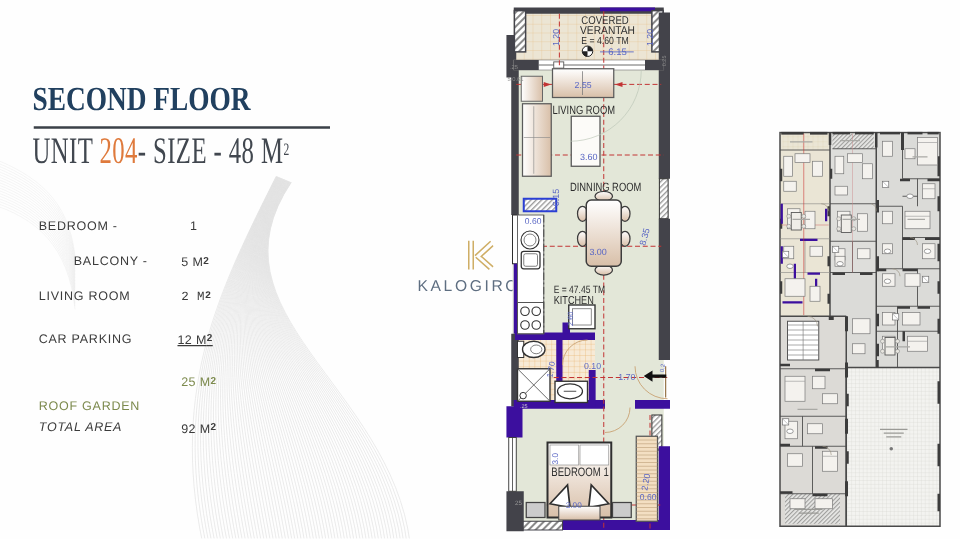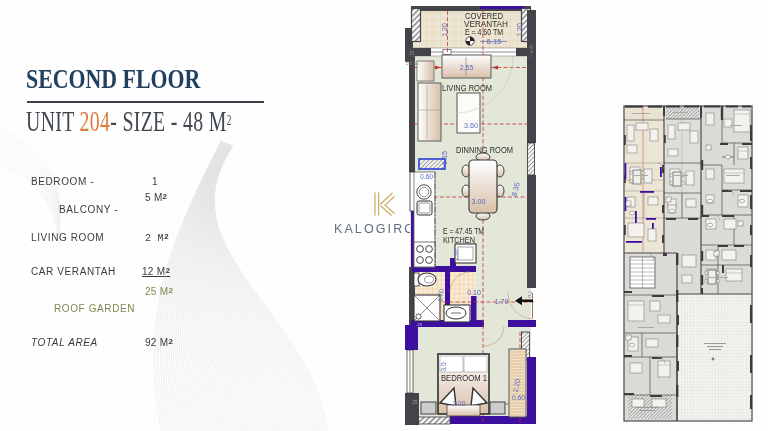--- a/index.html
+++ b/index.html
@@ -106,27 +106,27 @@
 <path opacity="0.5" d="M-10 158.0 C 30 170.0, 55 193.0, 60 242.5"></path>
 <path opacity="0.5" d="M-10 160.2 C 30 172.0, 55 195.2, 60 245.0"></path>
 <path opacity="0.5" d="M-10 162.4 C 30 174.0, 55 197.4, 60 247.5"></path>
     </svg>
 <div id="h1" class="abs">SECOND FLOOR</div>
 <div id="rule" class="abs"></div>
 <div id="h2" class="abs">UNIT <span class="num">204</span>- SIZE - 48 M<span class="s2">2</span></div>
 <div class="abs lab" style="top:176px;">BEDROOM -</div>
     <div class="abs val" style="top:176px;left:152px;">1</div>
 <div class="abs lab" style="top:204px;padding-left:28px;">BALCONY -</div>
-    <div class="abs val" style="top:192px;">5 M<span class="s2">2</span></div>
+    <div class="abs val" style="top:204px;">5 M<span class="s2">2</span></div>
 <div class="abs lab" style="top:232px;">LIVING ROOM</div>
     <div class="abs val" style="top:232px;font-family:Liberation Mono, monospace;">2 M<span class="s2">2</span></div>
-<div class="abs lab" style="top:266px;">CAR VERANTAH</div>
+<div class="abs lab" style="top:266px;">CAR PARKING</div>
     <div class="abs val" style="top:266px;left:142px;text-decoration:underline;">12 M<span class="s2">2</span></div>
-<div class="abs lab olv" style="top:303px;margin-left:23px;">ROOF GARDEN</div>
-    <div class="abs val olv" style="top:286px;">25 M<span class="s2">2</span></div>
+<div class="abs lab olv" style="top:320px;">ROOF GARDEN</div>
+    <div class="abs val olv" style="top:300px;">25 M<span class="s2">2</span></div>
 <div class="abs lab" style="top:337px;font-style:italic;">TOTAL AREA</div>
     <div class="abs val" style="top:337px;">92 M<span class="s2">2</span></div>
 <svg class="abs" style="left:372px;top:192px;" width="23" height="24" viewBox="0 0 23 24" fill="none" stroke="#cfae66" stroke-width="1.25">
 <path d="M3 0.5 V23.5 M6.6 0.5 V23.5"></path>
       <path d="M20.5 1 L8 12.5 M22.5 4.5 L12.5 13.6 M8.6 13.8 L19.5 23.5 M13.2 13.2 L22.5 21.5"></path>
 </svg>
 <div id="wm" class="abs">KALOGIROU</div>
 <svg class="abs" style="left:405px;top:5px;" width="133" height="421" viewBox="0 0 133 421">
 <defs>
 <pattern id="hat" width="4" height="4" patternTransform="rotate(45)" patternUnits="userSpaceOnUse">

